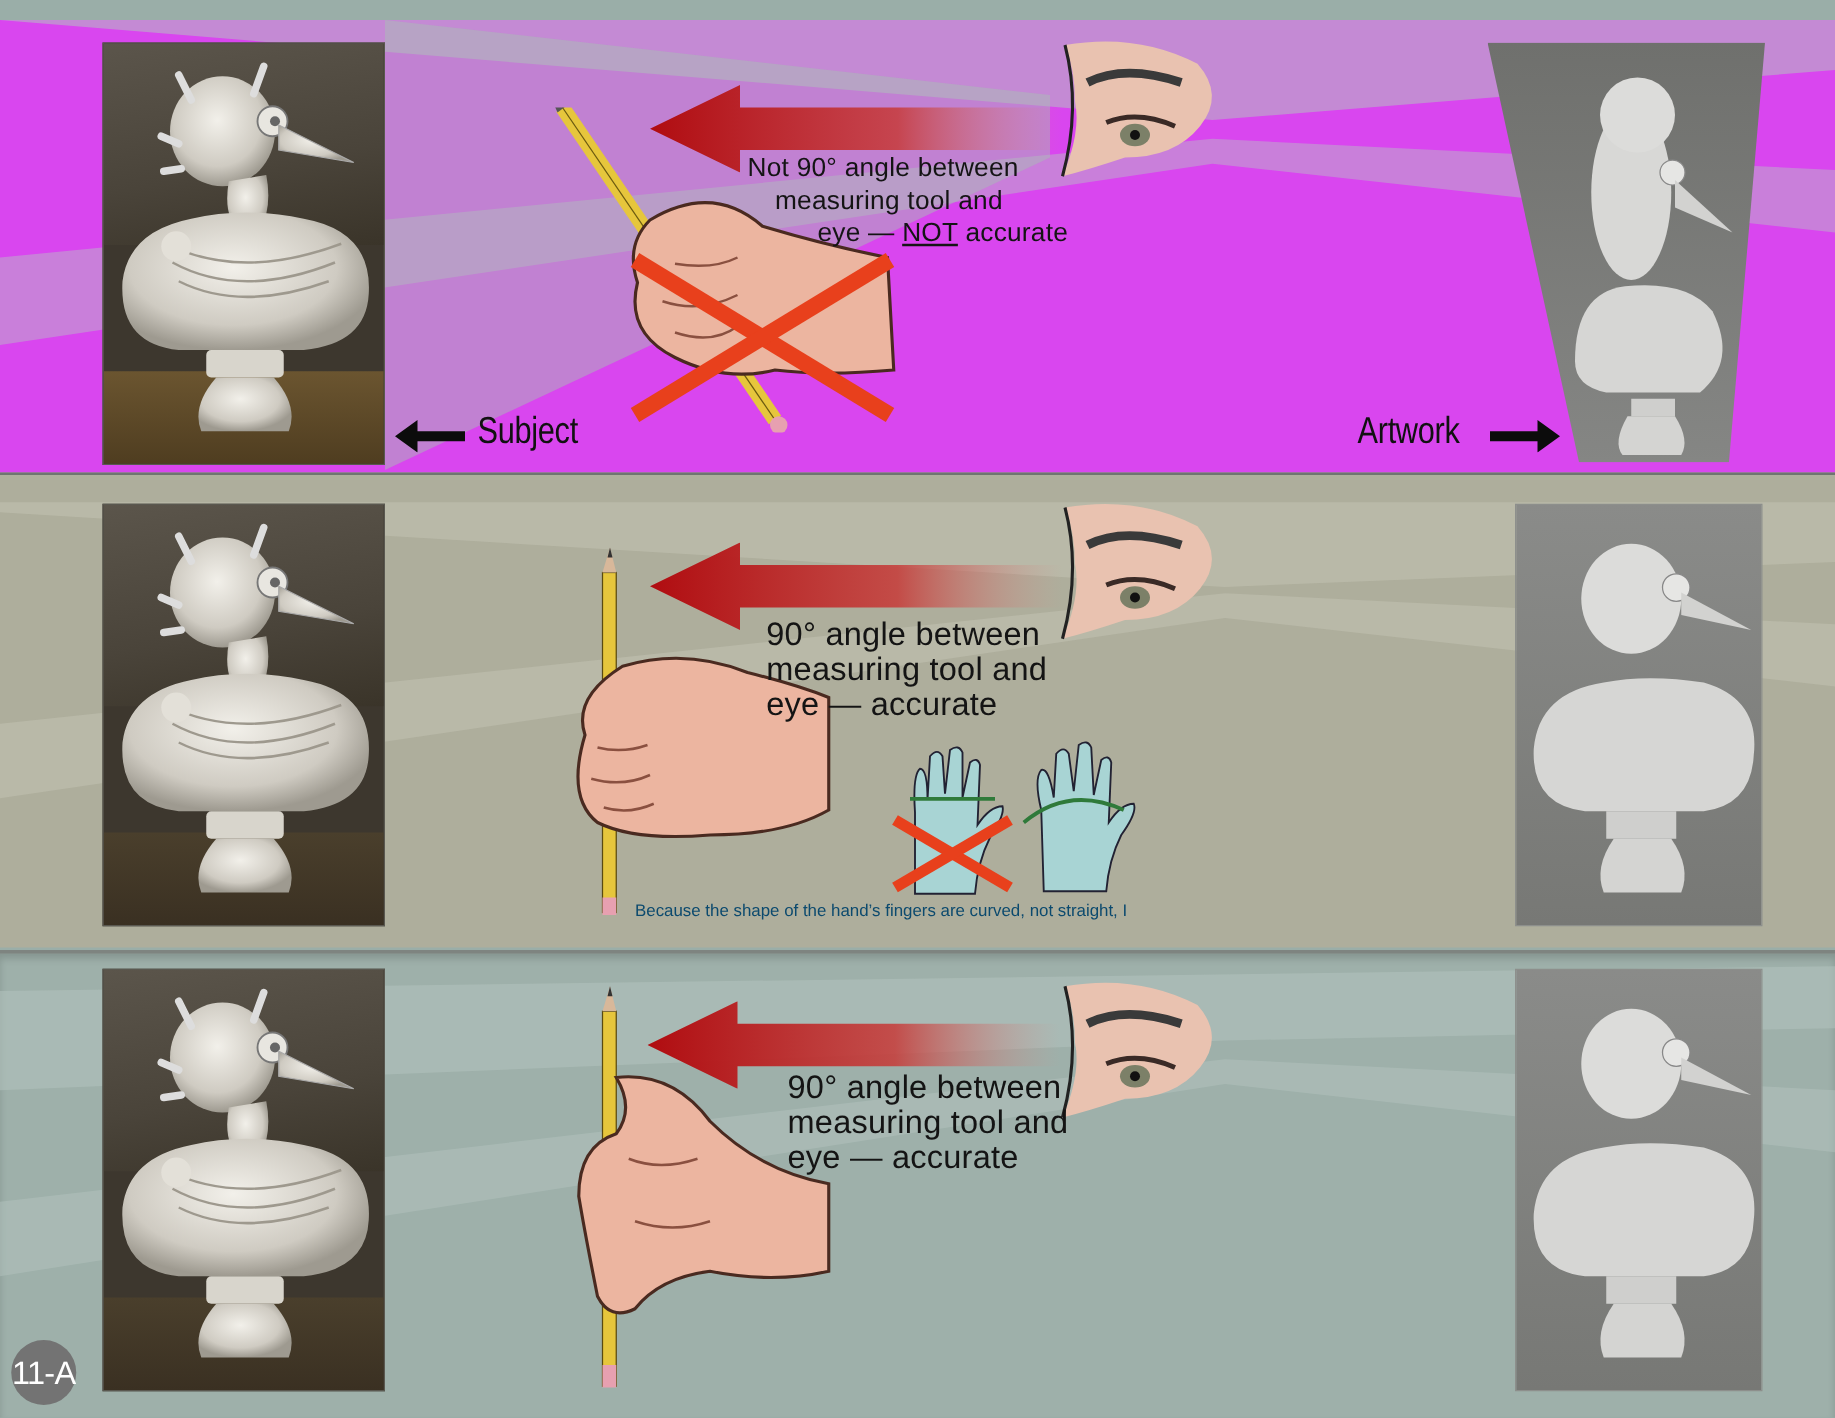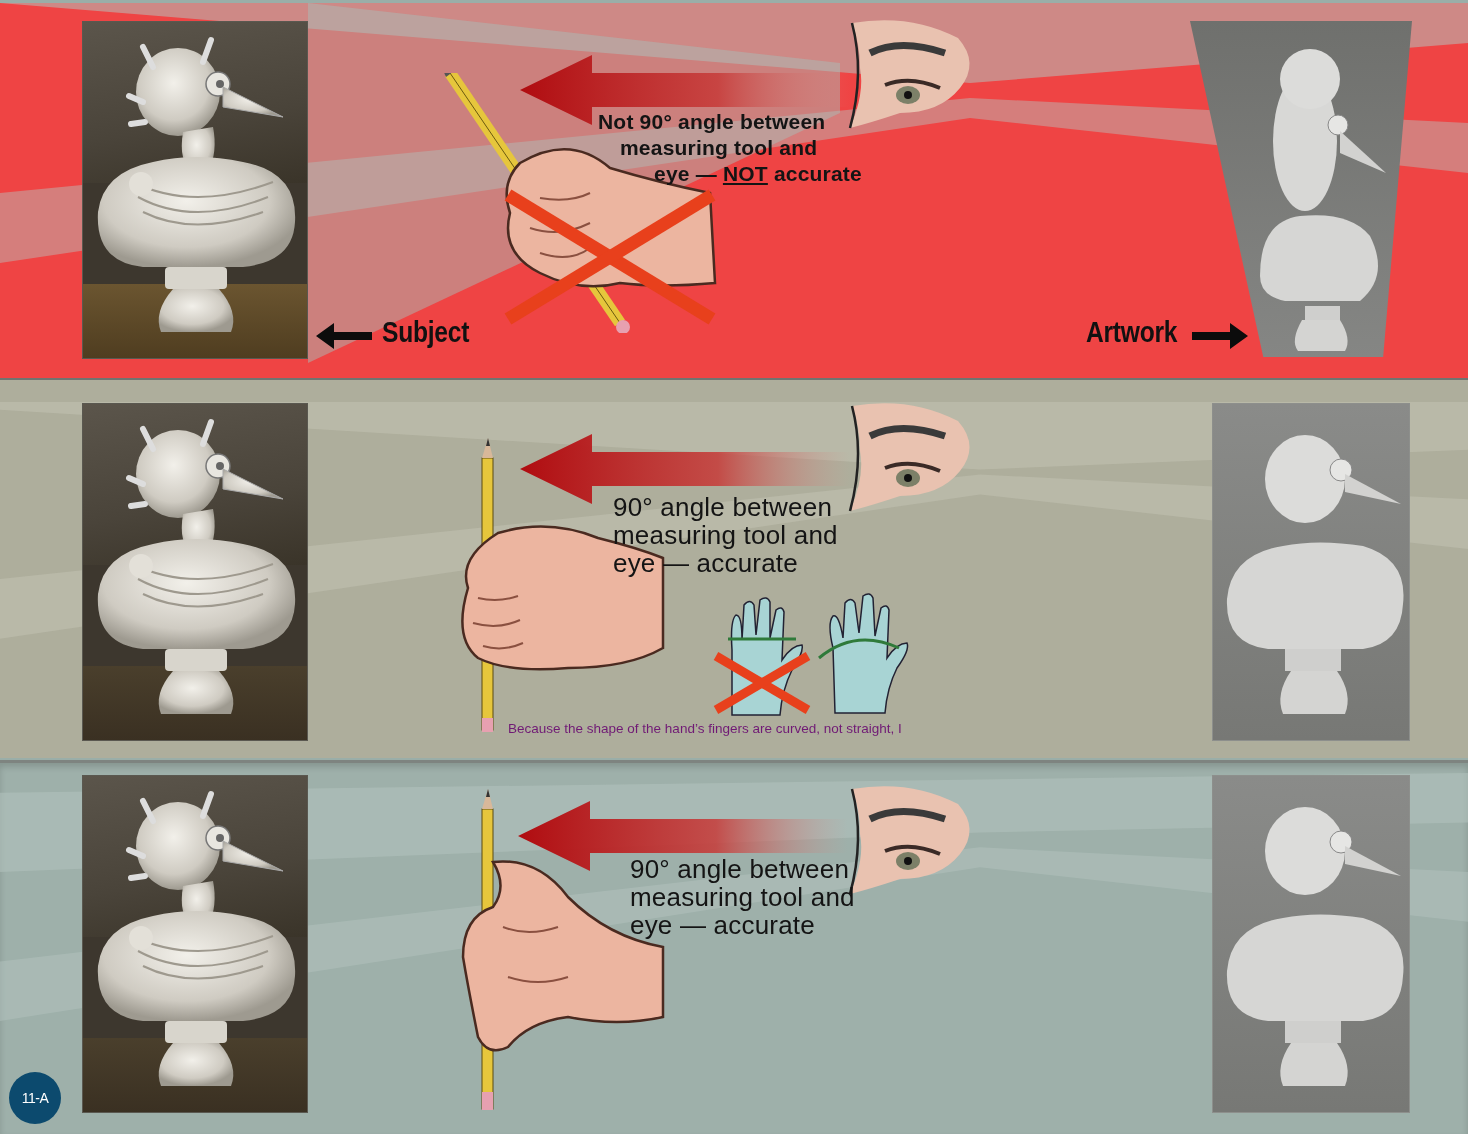--- a/index.html
+++ b/index.html
@@ -1,20 +1,20 @@
 <!DOCTYPE html>
 <html><head>
 <meta charset="utf-8">
 <style>
   * { box-sizing: border-box; margin: 0; padding: 0; }
   html, body { width: 1468px; height: 1134px; overflow: hidden; background: #9aaea8; }
   body { position: relative; font-family: "Liberation Sans", sans-serif; }
 
   .panel { position: absolute; left: 0; width: 1468px; overflow: hidden; }
-  .panel-1 { top: 3px; height: 376px; background: #ef4444; font-weight: bold; }
+  .panel-1 { top: 16px; height: 376px; background: #d946ef; }
   .panel-2 { top: 378px; height: 380px; background: #aeae9c; border-top: 2px solid #6f7470; }
   .panel-3 { top: 760px; height: 374px; background: #9eb0aa; border-top: 3px solid #7e8480; box-shadow: inset 0 4px 6px rgba(0,0,0,0.15); }
 
   .beam { position: absolute; left: 0; top: 0; width: 100%; height: 100%; pointer-events: none; }
 
   .subject-frame { position: absolute; left: 82px; width: 226px; background: #3d372e; border: 1px solid #5a5850; overflow: hidden; }
   .subject-frame .floor { position: absolute; left: 0; right: 0; bottom: 0; height: 22%; background: linear-gradient(#6b5530, #4f3d20); }
   .subject-frame .wall-light { position: absolute; left: 0; right: 0; top: 0; height: 48%; background: linear-gradient(170deg, #5b554b 0%, #4a443a 60%, #3a3429 100%); }
 
   .artwork-frame { position: absolute; background: #7c7e7b; overflow: hidden; }
@@ -24,26 +24,26 @@
   .bust { position: absolute; }
 
   .arrow-red { position: absolute; }
   .eye { position: absolute; }
   .hand { position: absolute; }
 
   .caption { position: absolute; color: #141414; font-size: 21px; line-height: 26px; letter-spacing: 0.2px; }
   .caption .u { text-decoration: underline; }
   .caption-2, .caption-3 { font-size: 26px; line-height: 28px; }
 
-  .note { position: absolute; left: 508px; top: 718px; width: 470px; font-size: 13.5px; line-height: 18px; color: #701a75; }
+  .note { position: absolute; left: 508px; top: 718px; width: 470px; font-size: 13.5px; line-height: 18px; color: #0c4a6e; }
 
   .label-big { position: absolute; font-family: "Liberation Sans", sans-serif; font-size: 30px; color: #111; transform: scaleX(0.82); transform-origin: left center; letter-spacing: -0.3px; }
   .arrow-black { position: absolute; }
 
-  .badge { position: absolute; left: 9px; top: 1072px; width: 52px; height: 52px; border-radius: 50%; background: #0c4a6e; color: #fff; font-size: 14px; display: flex; align-items: center; justify-content: center; letter-spacing: -0.5px; }
+  .badge { position: absolute; left: 9px; top: 1072px; width: 52px; height: 52px; border-radius: 50%; background: #737373; color: #fff; font-size: 26px; display: flex; align-items: center; justify-content: center; letter-spacing: -0.5px; }
 </style>
 </head>
 <body>
 
 <section class="panel panel-1">
   <svg class="beam" viewBox="0 0 1468 376" preserveAspectRatio="none">
     <polygon points="0,0 1468,0 1468,40 970,80 0,0" fill="#b2c3bd" opacity="0.55"></polygon>
     <polygon points="0,190 970,95 1468,120 1468,170 970,115 0,260" fill="#b6c6c0" opacity="0.45"></polygon>
     <polygon points="308,0 840,60 840,110 308,360" fill="#a9bbb5" opacity="0.5"></polygon>
   </svg>

